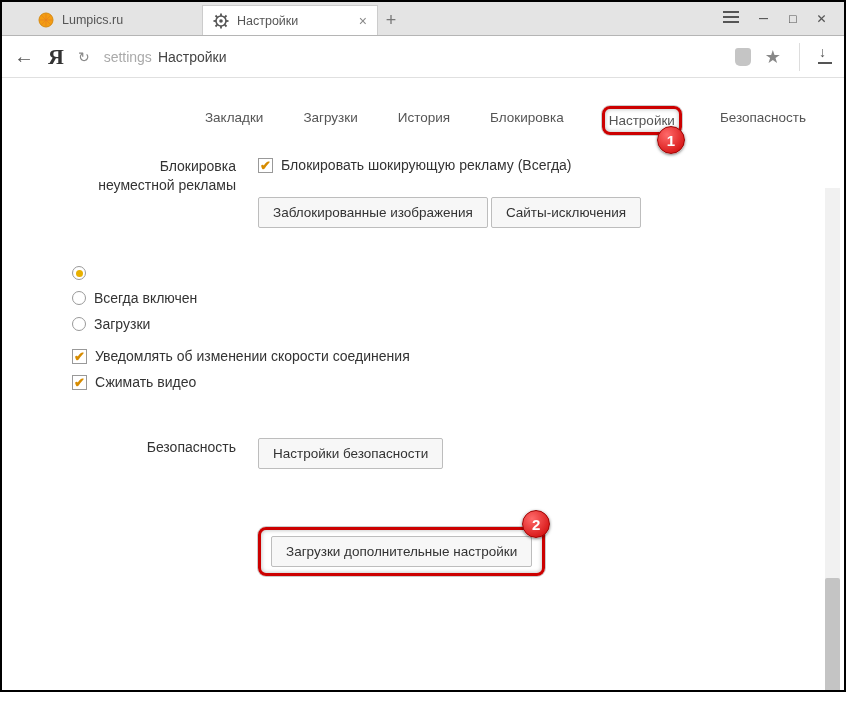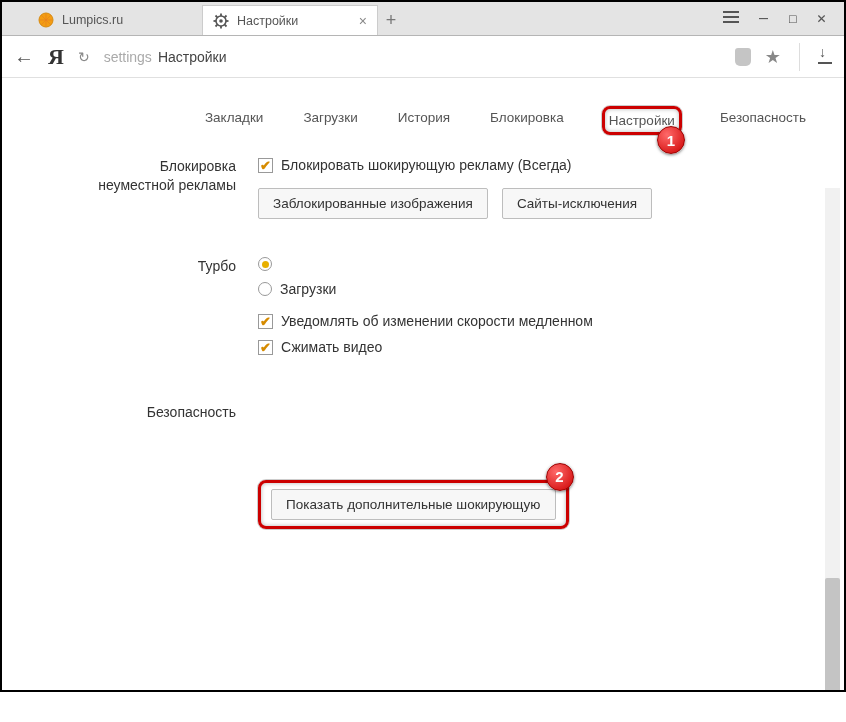--- a/index.html
+++ b/index.html
@@ -45,21 +45,21 @@
 
   .settings-body { padding-left: 70px; }
   .row { display: flex; margin-bottom: 8px; }
   .row-label { width: 186px; text-align: right; padding-right: 22px; font-size: 14px; color: #333; line-height: 1.35; }
   .row-content { flex: 1; font-size: 14px; color: #333; }
   .chk, .rad { display: flex; align-items: center; gap: 8px; margin-bottom: 10px; }
   .checkbox { width: 15px; height: 15px; border: 1px solid #999; background: #fff; display: inline-flex; align-items: center; justify-content: center; font-size: 13px; color: #d68b00; font-weight: bold; }
   .radio { width: 14px; height: 14px; border: 1px solid #999; border-radius: 50%; background: #fff; display: inline-flex; align-items: center; justify-content: center; }
   .radio.sel::after { content: ""; width: 7px; height: 7px; border-radius: 50%; background: #e8b000; }
   .btn { display: inline-block; border: 1px solid #bdbdbd; background: #f7f7f7; padding: 7px 14px; font-size: 13.5px; color: #333; border-radius: 2px; cursor: pointer; }
-  .btnrow { display: flex; gap: 14px; margin-top: 15px; }
+  .btnrow { display: flex; gap: 3px; margin-top: 24px; }
   .section-gap { height: 30px; }
 
   .scrollbar { position: absolute; right: 4px; top: 110px; width: 15px; bottom: 10px; background: #f1f1f1; }
   .scrollthumb { position: absolute; right: 0; width: 15px; height: 130px; top: 390px; background: #c4c4c4; border-radius: 2px; }
 </style>
 </head>
 <body>
 
 <div class="outer">
 
@@ -150,54 +150,60 @@
           <div class="btnrow">
             <span class="btn">Заблокированные изображения</span>
             <span class="btn">Сайты-исключения</span>
           </div>
         </div>
       </div>
 
       <div class="section-gap"></div>
 
       <div class="row">
-        <div class="row-label">Турбо</div>
         <div class="row-content">
           <div class="rad">
             <span class="radio sel"></span>
+          </div>
+          <div class="rad">
+            <span class="radio"></span>
+            <span>Всегда включен</span>
           </div>
           <div class="rad">
             <span class="radio"></span>
             <span>Загрузки</span>
           </div>
           <div style="height:6px"></div>
           <div class="chk">
             <span class="checkbox">✔</span>
-            <span>Уведомлять об изменении скорости медленном</span>
+            <span>Уведомлять об изменении скорости соединения</span>
           </div>
           <div class="chk">
             <span class="checkbox">✔</span>
             <span>Сжимать видео</span>
           </div>
         </div>
       </div>
 
       <div class="section-gap"></div>
 
       <div class="row">
         <div class="row-label">Безопасность</div>
+        <div class="row-content">
+          <span class="btn">Настройки безопасности</span>
+        </div>
       </div>
 
       <div style="height:50px"></div>
 
       <div class="row">
         <div class="row-label"></div>
         <div class="row-content">
           <span class="highlight-red" style="display:inline-block;">
-            <span class="btn">Показать дополнительные шокирующую</span>
+            <span class="btn">Загрузки дополнительные настройки</span>
             <span class="badge badge2">2</span>
           </span>
         </div>
       </div>
     </div>
 
     <div class="scrollbar">
       <div class="scrollthumb"></div>
     </div>
   </div>

